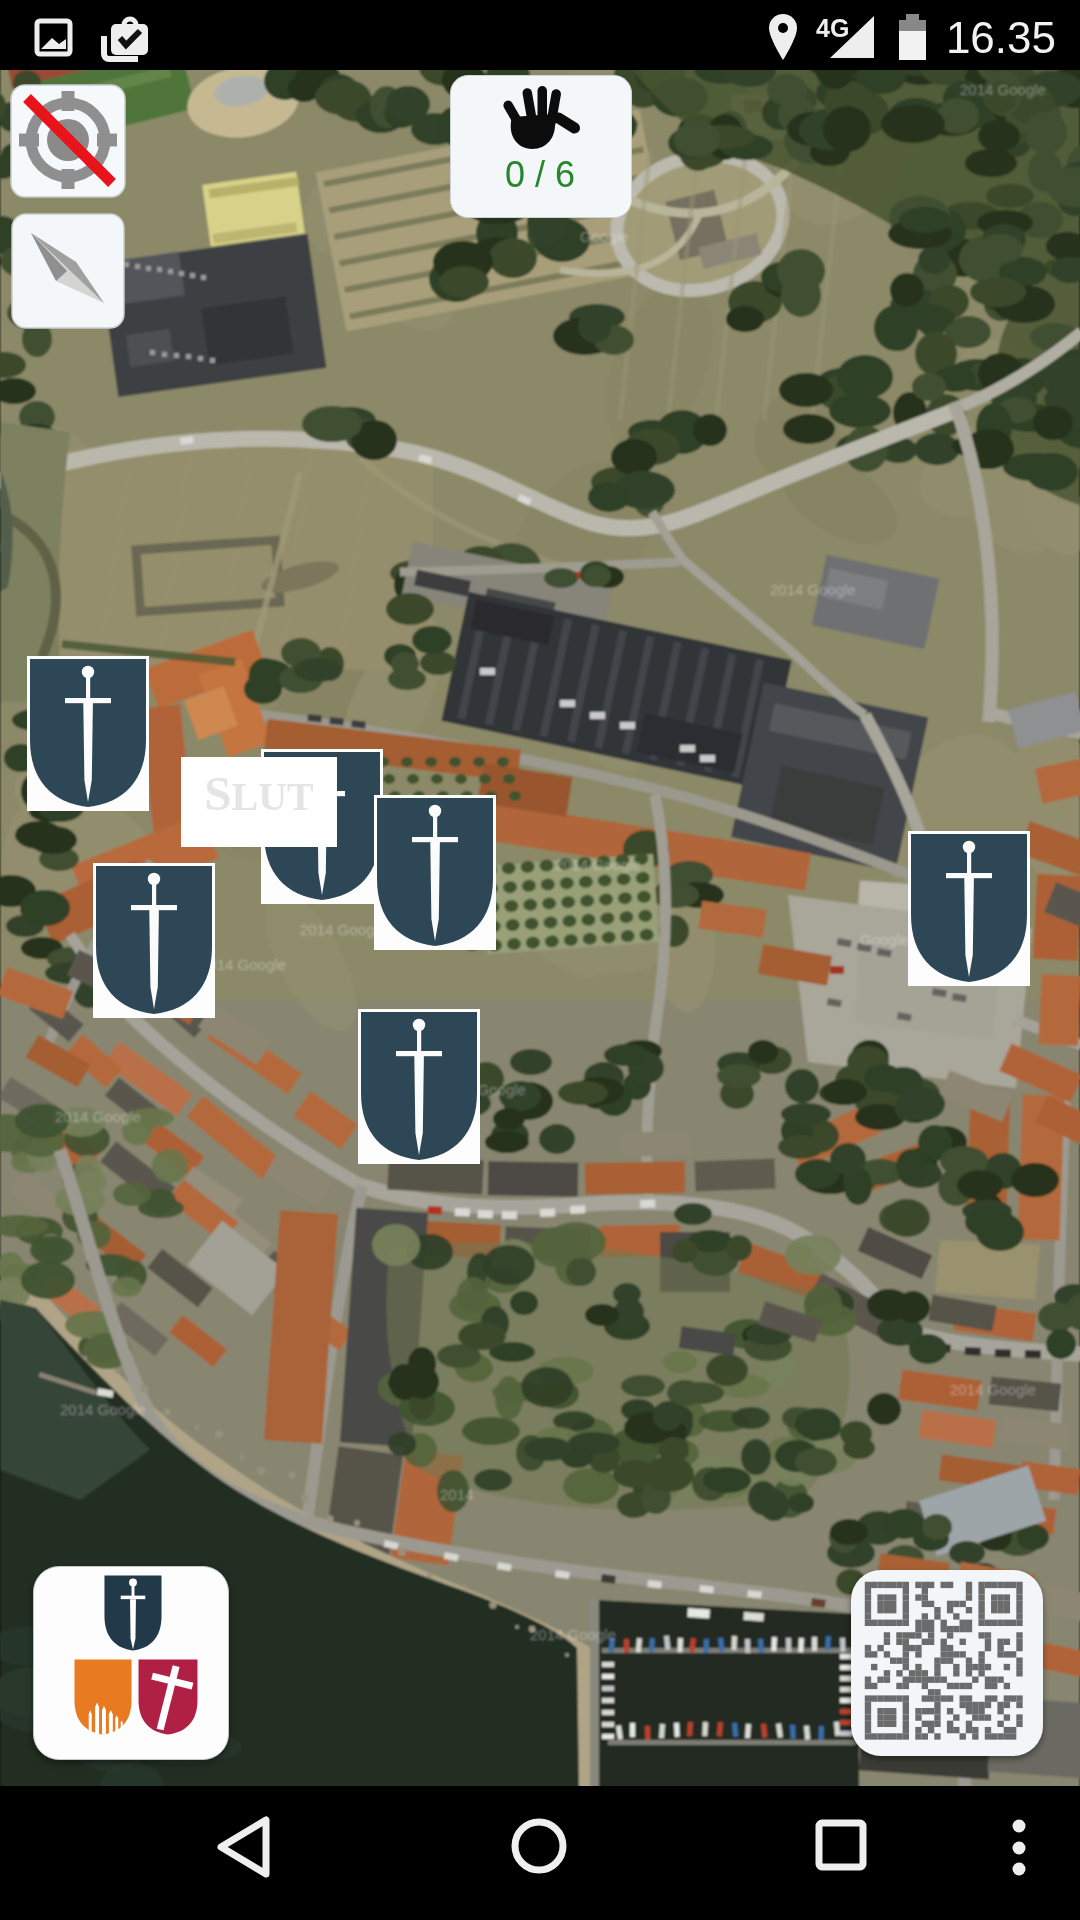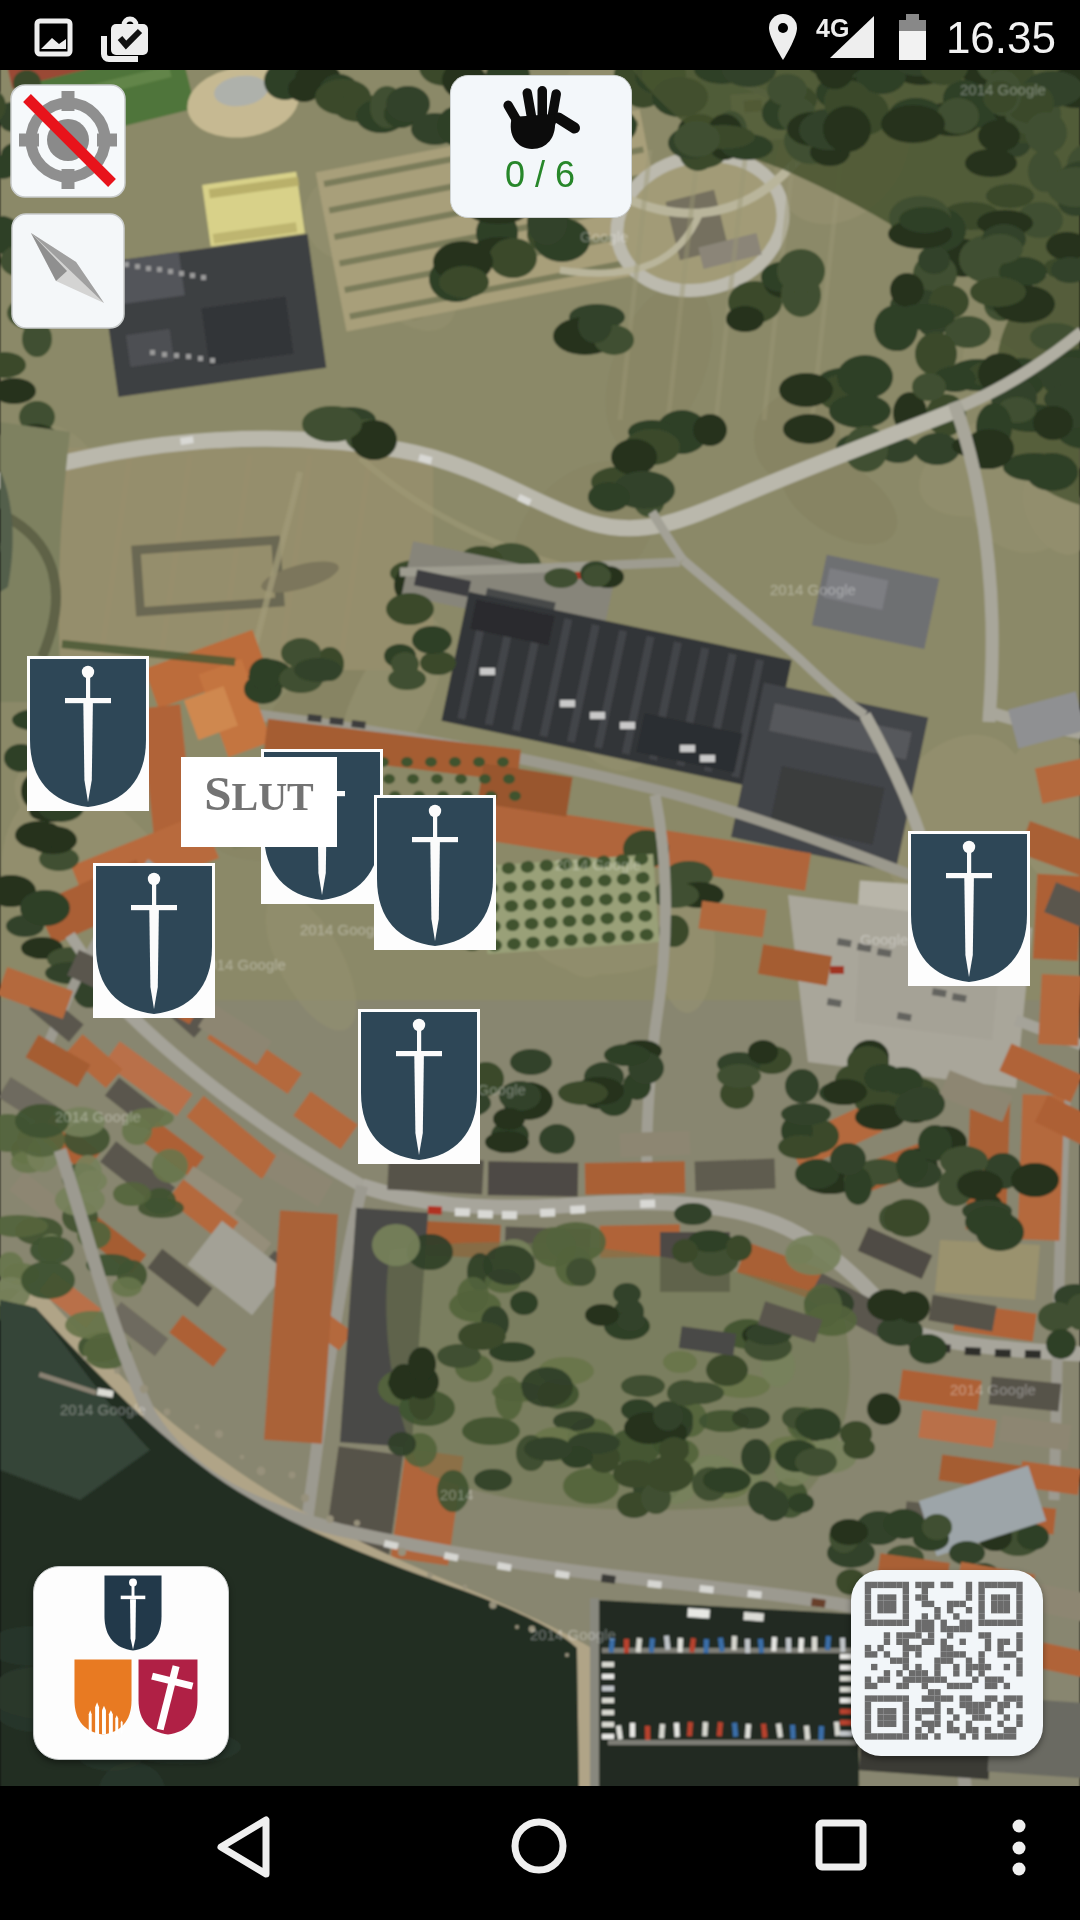--- a/index.html
+++ b/index.html
@@ -1321,21 +1321,21 @@
 <svg class="abs" style="left:358px;top:1009px;" width="122" height="155" viewBox="0 0 122 155">
 <rect x="0" y="0" width="122" height="155" fill="#fdfdfd"></rect>
 <path d="M3 3 H119 V84 C119 124 97 147 61 151 C25 147 3 124 3 84 Z" fill="#2e4757"></path>
 <circle cx="61" cy="16" r="6.2" fill="#fbfbfb"></circle>
 <rect x="59" y="19" width="4.2" height="24" fill="#fbfbfb"></rect>
 <rect x="38" y="42" width="46" height="5.2" fill="#fbfbfb"></rect>
 <polygon points="56.3,47 65.9,47 64.8,124 61,146 57.4,124" fill="#fbfbfb"></polygon>
 </svg>
 
 <div class="abs" style="left:181px;top:757px;width:156px;height:90px;background:#fff;"></div>
-<div class="abs" style="left:181px;top:757px;width:156px;height:90px;font-family:'Liberation Serif',serif;font-weight:bold;color:#737373;text-align:center;">
+<div class="abs" style="left:181px;top:757px;width:156px;height:90px;font-family:'Liberation Serif',serif;font-weight:bold;color:#e5e5e5;text-align:center;">
   <span style="display:inline-block;margin-top:12px;font-size:49px;line-height:49px;">S</span><span style="font-size:40px;">LUT</span>
 </div>
 
 <div class="abs" style="left:33px;top:1566px;width:194px;height:192px;background:#fdfdfd;border-radius:26px;border:1px solid #c4c7c7;box-shadow:0 3px 6px rgba(0,0,0,0.4);"></div>
 <svg class="abs" style="left:33px;top:1566px;" width="194" height="192" viewBox="0 0 194 192">
 
   <g transform="translate(70,8) scale(0.4918,0.5032)">
       <path d="M3 3 H119 V84 C119 126 96 148 61 152 C26 148 3 126 3 84 Z" fill="#22394a"></path>
       <circle cx="61" cy="17" r="8" fill="#fff"></circle>
       <rect x="58" y="21" width="6" height="24" fill="#fff"></rect>

